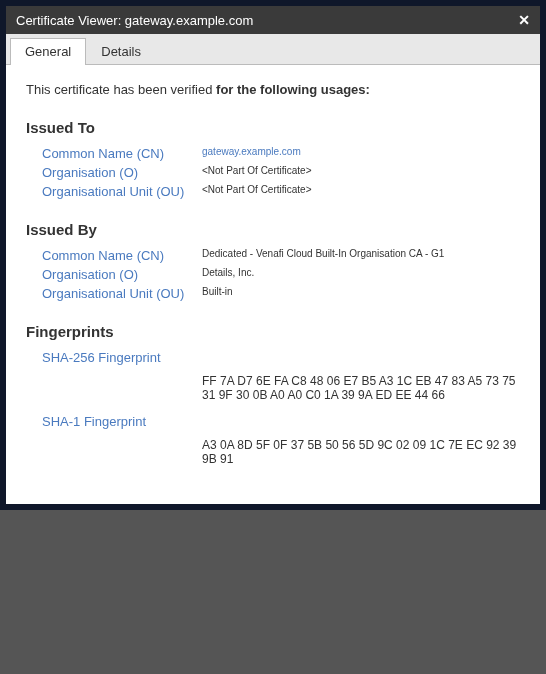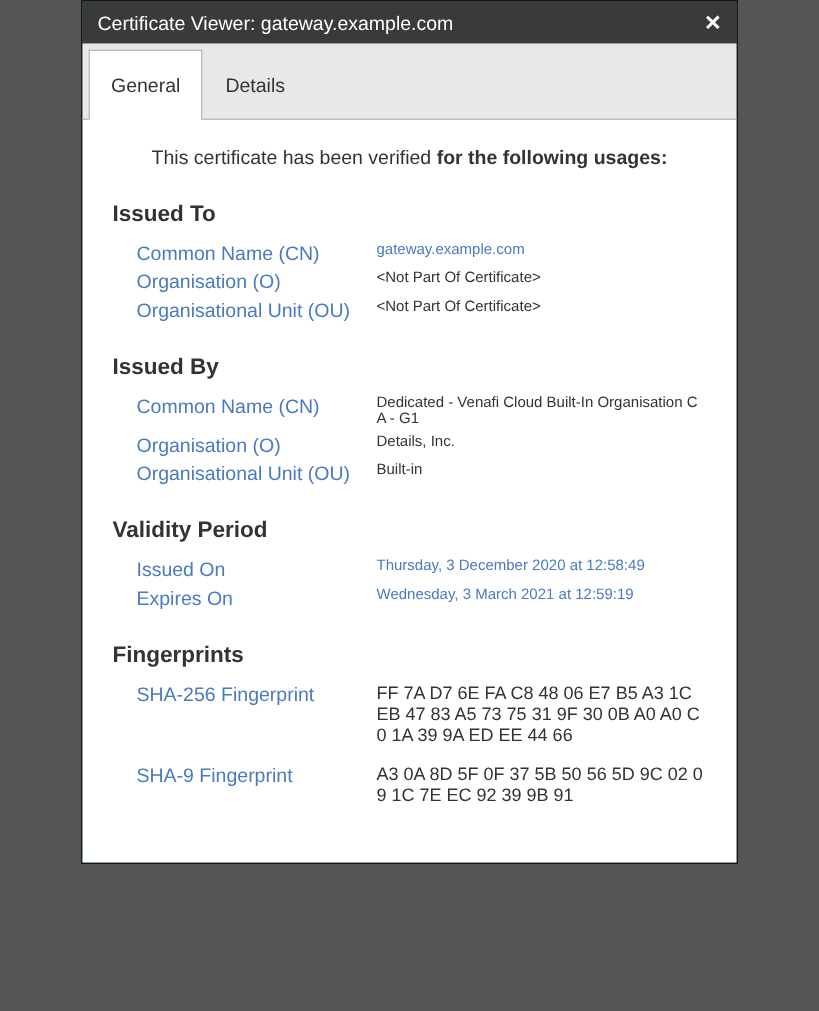--- a/index.html
+++ b/index.html
@@ -8,23 +8,23 @@
       font-size: 13px;
       background: #555;
       display: flex;
       justify-content: center;
       align-items: flex-start;
       width: 546px;
       height: 674px;
       overflow: hidden;
     }
     .window {
-      width: 438px;
+      width: 546px;
       background: #4d7c0f;
-      border: 1px solid #0f172a;
+      border: 6px solid #0f172a;
       display: flex;
       flex-direction: column;
     }
     .title-bar {
       background: #3a3a3a;
       color: #fff;
       padding: 6px 10px;
       display: flex;
       justify-content: space-between;
       align-items: center;
@@ -37,21 +37,21 @@
       font-weight: bold;
     }
     .tabs {
       display: flex;
       background: #e8e8e8;
       border-bottom: 1px solid #bbb;
       padding-top: 4px;
       padding-left: 4px;
     }
     .tab {
-      padding: 15px 14px;
+      padding: 5px 14px;
       font-size: 13px;
       cursor: pointer;
       border: 1px solid transparent;
       border-bottom: none;
       background: transparent;
       color: #333;
     }
     .tab.active {
       background: #fff;
       border-color: #bbb;
@@ -63,21 +63,20 @@
       background: #fff;
       padding: 16px 20px;
       overflow-y: auto;
       flex: 1;
     }
     .verified-text {
       font-size: 13px;
       color: #333;
       margin-bottom: 20px;
       line-height: 1.4;
-      text-align: center;
     }
     .verified-text strong {
       font-weight: bold;
     }
     .section-title {
       font-size: 15px;
       font-weight: bold;
       color: #333;
       margin-bottom: 8px;
       margin-top: 10px;
@@ -100,20 +99,21 @@
       font-size: 10px;
       word-break: break-all;
     }
     .field-value.blue {
       color: #4a7abf;
     }
     .fingerprint-value {
       color: #333;
       font-size: 12px;
       word-break: break-all;
+      margin-top: 24px;
     }
   </style>
 </head>
 <body>
 
 <div class="window">
   <div class="title-bar">
     <span>Certificate Viewer: gateway.example.com</span>
     <span class="title-bar-close">✕</span>
   </div>
@@ -153,37 +153,26 @@
       <div class="field-row">
         <span class="field-label">Organisation (O)</span>
         <span class="field-value">Details, Inc.</span>
       </div>
       <div class="field-row">
         <span class="field-label">Organisational Unit (OU)</span>
         <span class="field-value">Built-in</span>
       </div>
     </div>
 
-    <div class="section">
-      <div class="section-title">Validity Period</div>
-      <div class="field-row">
-        <span class="field-label" style="color:#4a7abf;">Issued On</span>
-        <span class="field-value blue">Thursday, 3 December 2020 at 12:58:49</span>
-      </div>
-      <div class="field-row">
-        <span class="field-label" style="color:#4a7abf;">Expires On</span>
-        <span class="field-value blue">Wednesday, 3 March 2021 at 12:59:19</span>
-      </div>
-    </div>
 
     <div class="section">
       <div class="section-title">Fingerprints</div>
       <div class="field-row">
         <span class="field-label">SHA-256 Fingerprint</span>
         <span class="fingerprint-value">FF 7A D7 6E FA C8 48 06 E7 B5 A3 1C EB 47 83 A5 73 75 31 9F 30 0B A0 A0 C0 1A 39 9A ED EE 44 66</span>
       </div>
       <div class="field-row" style="margin-top:8px;">
-        <span class="field-label">SHA-9 Fingerprint</span>
+        <span class="field-label">SHA-1 Fingerprint</span>
         <span class="fingerprint-value">A3 0A 8D 5F 0F 37 5B 50 56 5D 9C 02 09 1C 7E EC 92 39 9B 91</span>
       </div>
     </div>
   </div>
 </div>
 
 </body></html>

